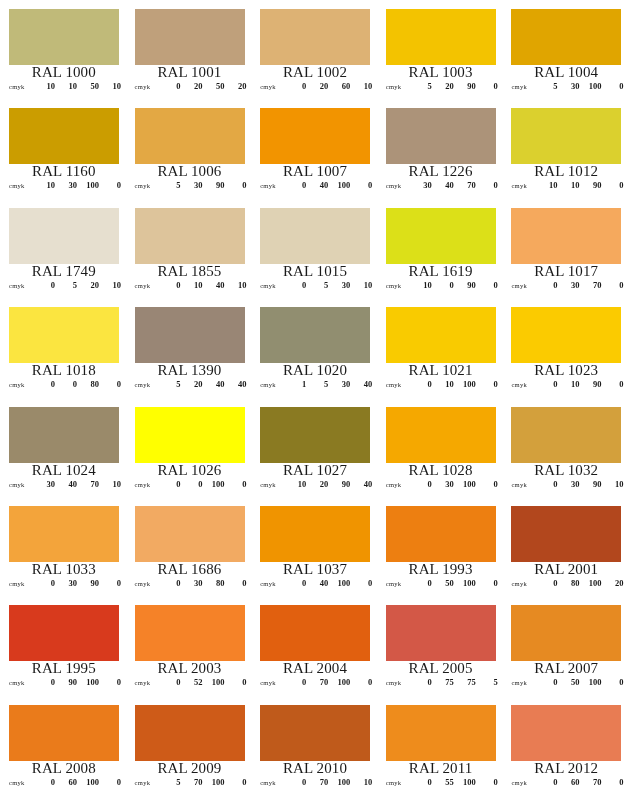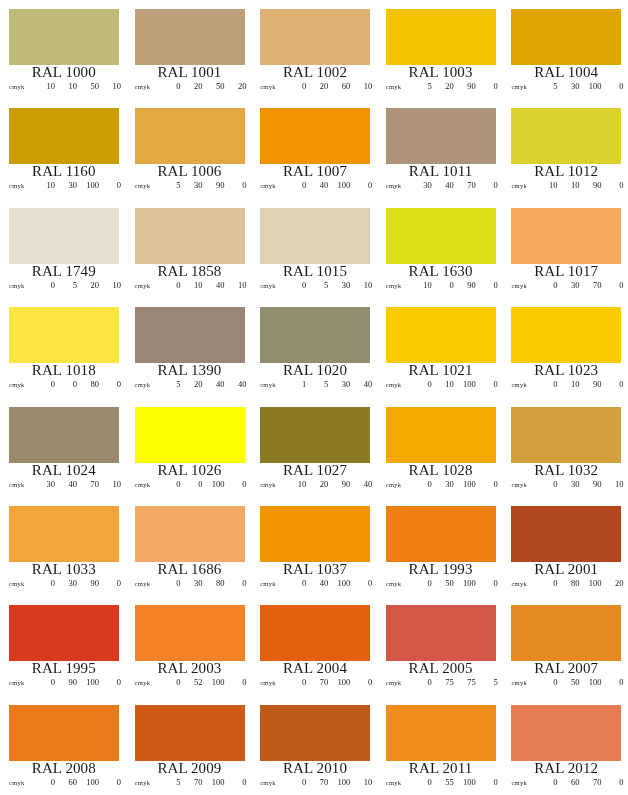--- a/index.html
+++ b/index.html
@@ -53,20 +53,21 @@
     font-size: 6.5px;
     letter-spacing: 0.3px;
     width: 24px;
     flex: 0 0 24px;
     color: #262626;
   }
   .cmyk-vals {
     display: flex;
     flex: 1 1 auto;
     justify-content: flex-start;
+    font-weight: bold;
   }
   .cmyk-v {
     font-size: 8.5px;
     width: 22px;
     flex: 0 0 22px;
     text-align: right;
     color: #1a1a1a;
   }
 </style>
 </head>
@@ -172,21 +173,21 @@
         <span class="cmyk-vals">
           <span class="cmyk-v">0</span>
           <span class="cmyk-v">40</span>
           <span class="cmyk-v">100</span>
           <span class="cmyk-v">0</span>
         </span>
       </div>
     </div>
     <div class="cell">
       <div class="swatch" style="background-color: rgb(172, 147, 121);"></div>
-      <div class="ral-name">RAL 1011</div>
+      <div class="ral-name">RAL 1226</div>
       <div class="cmyk-row">
         <span class="cmyk-label">cmyk</span>
         <span class="cmyk-vals">
           <span class="cmyk-v">30</span>
           <span class="cmyk-v">40</span>
           <span class="cmyk-v">70</span>
           <span class="cmyk-v">0</span>
         </span>
       </div>
     </div>
@@ -211,21 +212,21 @@
         <span class="cmyk-vals">
           <span class="cmyk-v">0</span>
           <span class="cmyk-v">5</span>
           <span class="cmyk-v">20</span>
           <span class="cmyk-v">10</span>
         </span>
       </div>
     </div>
     <div class="cell">
       <div class="swatch" style="background-color: rgb(221, 196, 155);"></div>
-      <div class="ral-name">RAL 1858</div>
+      <div class="ral-name">RAL 1855</div>
       <div class="cmyk-row">
         <span class="cmyk-label">cmyk</span>
         <span class="cmyk-vals">
           <span class="cmyk-v">0</span>
           <span class="cmyk-v">10</span>
           <span class="cmyk-v">40</span>
           <span class="cmyk-v">10</span>
         </span>
       </div>
     </div>
@@ -237,21 +238,21 @@
         <span class="cmyk-vals">
           <span class="cmyk-v">0</span>
           <span class="cmyk-v">5</span>
           <span class="cmyk-v">30</span>
           <span class="cmyk-v">10</span>
         </span>
       </div>
     </div>
     <div class="cell">
       <div class="swatch" style="background-color: rgb(220, 224, 24);"></div>
-      <div class="ral-name">RAL 1630</div>
+      <div class="ral-name">RAL 1619</div>
       <div class="cmyk-row">
         <span class="cmyk-label">cmyk</span>
         <span class="cmyk-vals">
           <span class="cmyk-v">10</span>
           <span class="cmyk-v">0</span>
           <span class="cmyk-v">90</span>
           <span class="cmyk-v">0</span>
         </span>
       </div>
     </div>

